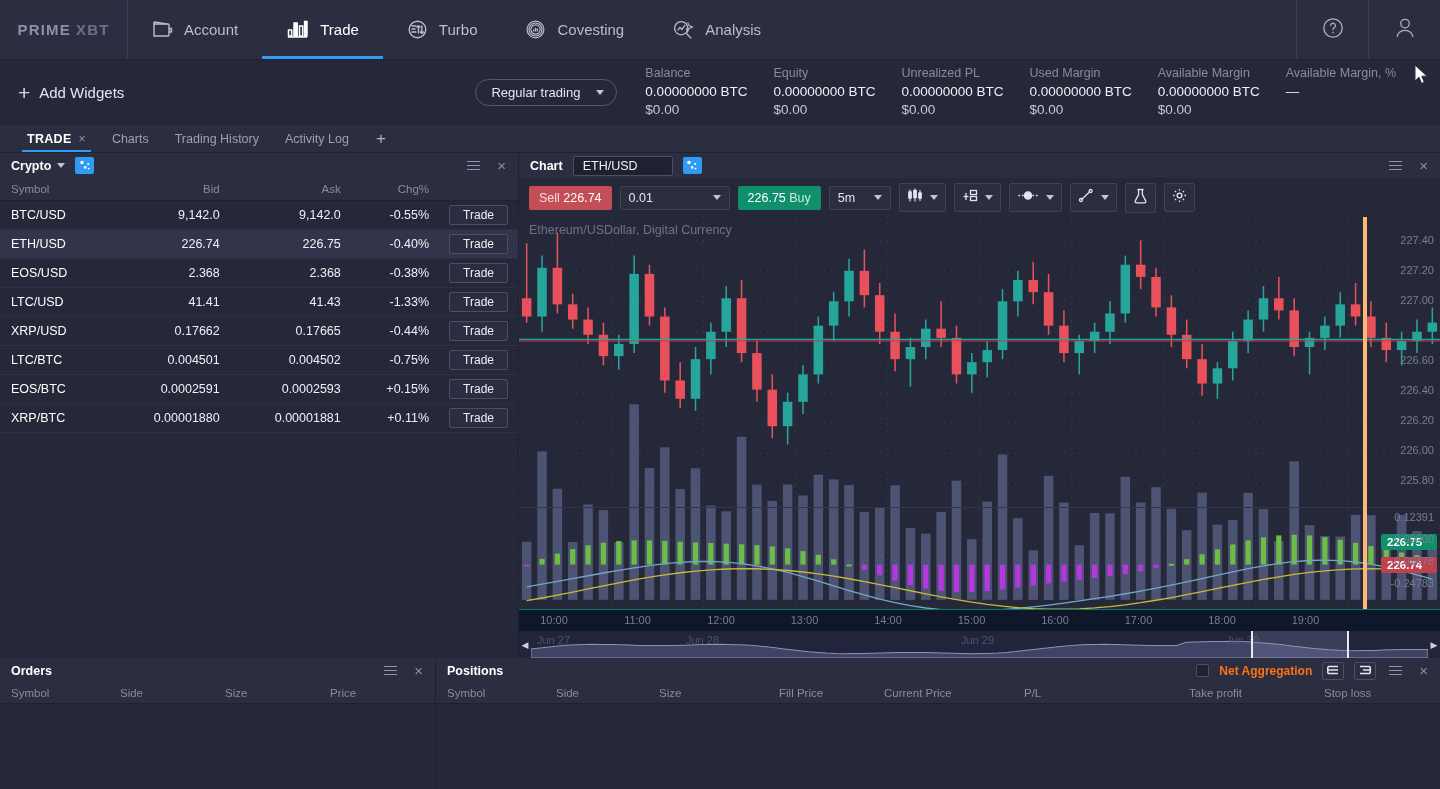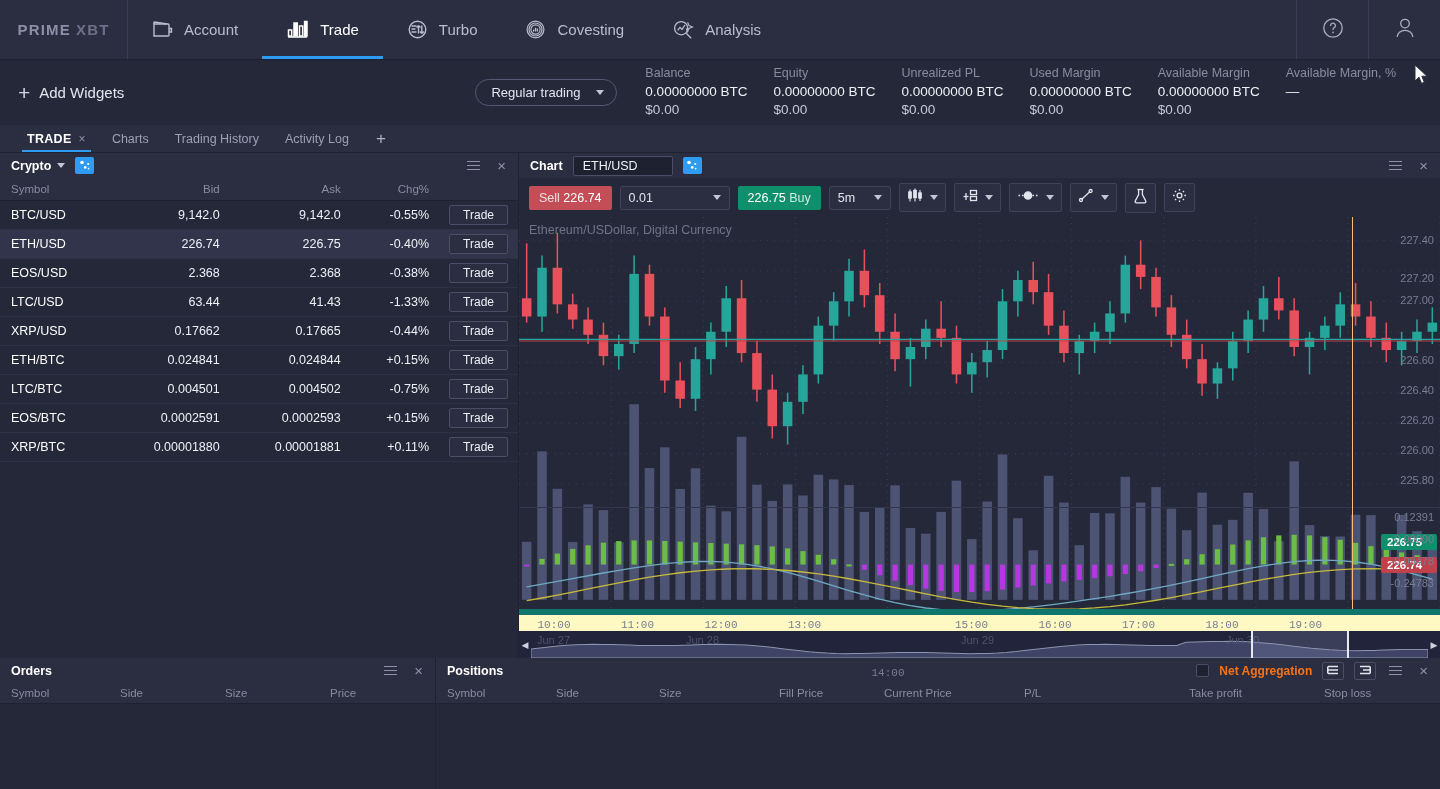--- a/index.html
+++ b/index.html
@@ -159,37 +159,37 @@
     font-size: 12.5px; color: #e2e5ee; padding: 4px 8px; cursor: pointer;
     min-width: 62px; gap: 10px;
   }
   .tb-select.qty { width: 110px; }
   .tb-btn {
     background: #2b2e40; border: 1px solid #3f4358; border-radius: 2px;
     padding: 4px 7px; display: flex; align-items: center; gap: 7px; cursor: pointer;
   }
   .chart-body { flex: 1; position: relative; background: #252839; min-height: 0; overflow: hidden; }
   .price-axis {
-    position: absolute; right: 0; top: 0; bottom: 0; width: 88px;
-    border-left: 1px solid #fdba74;
+    position: absolute; right: 0; top: 0; bottom: 0; width: 77px;
+    border-left: 4px solid #fdba74;
   }
   .axis-lbl { position: absolute; right: 6px; font-size: 11px; color: #787d93;
               transform: translateY(-50%); }
   .badge-px {
     position: absolute; right: 3px; transform: translateY(-50%);
     font-size: 11.5px; color: #fff; padding: 2px 6px; border-radius: 2px;
     font-weight: 700; min-width: 56px; text-align: left;
   }
   .badge-bid { background: #0f8f6b; }
   .badge-ask { background: #c0404c; }
   .chart-legend { position: absolute; left: 10px; top: 6px; font-size: 12.5px;
                   color: #6e7389; }
   .time-axis {
-    height: 22px; background: #fef9c3; position: relative;
-    border-top: 6px solid #0f766e; flex-shrink: 0; font-family: Liberation Mono, monospace;
+    height: 22px; background: #0f172a; position: relative;
+    border-top: 1px solid #0f766e; flex-shrink: 0;
   }
   .time-lbl { position: absolute; font-size: 11px; color: #787d93;
               transform: translateX(-50%); top: 4px; }
   .navigator {
     height: 27px; background: #21243a; position: relative; flex-shrink: 0;
     display: flex; align-items: stretch; overflow: hidden;
   }
   .nav-arrow { width: 12px; display: flex; align-items: center; justify-content: center;
                color: #cfd3e0; font-size: 9px; cursor: pointer; }
   .nav-track { flex: 1; position: relative; }
@@ -417,37 +417,30 @@
             </tr>
             <tr>
               <td class="sym">EOS/USD</td>
               <td class="">2.368</td>
               <td class="">2.368</td>
               <td class="down">-0.38%</td>
               <td><span class="tradebtn">Trade</span></td>
             </tr>
             <tr>
               <td class="sym">LTC/USD</td>
-              <td class="">63.44</td>
+              <td class="">41.41</td>
               <td class="">41.43</td>
               <td class="down">-1.33%</td>
               <td><span class="tradebtn">Trade</span></td>
             </tr>
             <tr>
               <td class="sym">XRP/USD</td>
               <td class="up">0.17662</td>
               <td class="up">0.17665</td>
               <td class="down">-0.44%</td>
-              <td><span class="tradebtn">Trade</span></td>
-            </tr>
-            <tr>
-              <td class="sym">ETH/BTC</td>
-              <td class="up">0.024841</td>
-              <td class="">0.024844</td>
-              <td class="up">+0.15%</td>
               <td><span class="tradebtn">Trade</span></td>
             </tr>
             <tr>
               <td class="sym">LTC/BTC</td>
               <td class="">0.004501</td>
               <td class="">0.004502</td>
               <td class="down">-0.75%</td>
               <td><span class="tradebtn">Trade</span></td>
             </tr>
             <tr>
@@ -833,21 +826,21 @@
             <rect x="745.2835" y="330.33005812661344" width="4.433000000000001" height="11.919941873386566" fill="#6cbd45"></rect>
             <rect x="758.2835" y="333.03678248442407" width="4.433000000000001" height="9.21321751557596" fill="#6cbd45"></rect>
             <rect x="771.2835" y="335.47579854567635" width="4.433000000000001" height="6.774201454323662" fill="#6cbd45"></rect>
             <path d="M6.5 364.25 L19.5 361.5232858473492 L32.5 358.7853387551495 L45.5 356.0329944256361 L58.5 353.2782302664522 L71.5 350.55335385654456 L84.5 347.9136198283872 L97.5 345.43686466764046 L110.5 343.22007108500156 L123.5 341.3731078590893 L136.5 340.0102024899868 L149.5 339.239960038646 L162.5 339.15491522200074 L175.5 339.8216777088519 L188.5 341.27269451554656 L201.5 343.5005115576074 L214.5 346.45518281618047 L227.5 350.045173752166 L240.5 354.14176614182026 L253.5 358.58662893757554 L266.5 363.2019089758753 L279.5 367.80194804617133 L292.5 372.20557421539297 L305.5 376.24786151699936 L318.5 379.7903085827607 L331.5 382.7285476549732 L344.5 384.99694412570864 L357.5 386.56975779439097 L370.5 387.45887855812765 L383.5 387.70848633063974 L396.5 387.3872832372819 L409.5 386.57917523798665 L422.5 385.37341715684045 L435.5 383.8552660778257 L448.5 382.09811058083505 L461.5 380.1578659252757 L474.5 378.07016693081306 L487.5 375.8505781892148 L500.5 373.4977081206914 L513.5 370.9987941432724 L526.5 368.337054252639 L539.5 365.4999040715826 L552.5 362.48703849773545 L565.5 359.3173840157163 L578.5 356.03404099577267 L591.5 352.7065432686519 L604.5 349.4300434774903 L617.5 346.3213580470687 L630.5 343.51214132327874 L643.5 341.1397696116584 L656.5 339.33677002786794 L669.5 338.2197996198414 L682.5 337.87924905498966 L695.5 338.3705046553562 L708.5 339.70775632304475 L721.5 341.8610014269762 L734.5 344.75658992307507 L747.5 348.2813147080579 L760.5 352.28970809956945 L773.5 356.6138952528874" fill="none" stroke="#6fa8c4" stroke-width="1.3"></path>
             <path d="M6.5 377.7954524647326 L19.5 375.1565224668666 L32.5 372.30720266509053 L45.5 369.3147996694312 L58.5 366.25 L71.5 363.1852003305688 L84.5 360.19279733490947 L97.5 357.3434775331334 L110.5 354.7045475352674 L123.5 352.3383441250393 L136.5 350.3007617408611 L149.5 348.6399321378429 L162.5 347.3950874198509 L175.5 346.5956332990574 L188.5 346.26045447443835 L201.5 346.397468537562 L214.5 347.00343894330314 L227.5 348.06405146348635 L240.5 349.55425231747216 L253.5 351.4388399923667 L266.5 353.67329677288353 L279.5 356.20484033846515 L292.5 358.97367058684557 L305.5 361.9143822315975 L318.5 364.9575098052955 L331.5 368.0311685722433 L344.5 371.06275258913695 L357.5 373.9806498020885 L370.5 376.71593366600183 L383.5 379.20399132688044 L396.5 381.3860499061586 L409.5 383.21056483317767 L422.5 384.6344374306308 L435.5 385.6240329911801 L448.5 386.15597529624995 L461.5 386.21769880887894 L474.5 385.8077454967355 L487.5 384.9357992737461 L500.5 383.62245724675665 L513.5 381.89874317083576 L526.5 379.8053746063758 L539.5 377.39180108920016 L552.5 374.715036034016 L565.5 371.83830996397853 L578.5 368.82957687976864 L591.5 365.75990905072155 L604.5 362.7018181462373 L617.5 359.7275423656949 L630.5 356.9073400282722 L643.5 354.30782993148136 L656.5 351.99041768245587 L669.5 350.0098451751802 L682.5 348.41289747789904 L695.5 347.237297676602 L708.5 346.5108157805819 L721.5 346.25061273949285 L734.5 346.46283506753235 L747.5 347.1424696505306 L760.5 348.27346216569447 L773.5 349.8290963166945" fill="none" stroke="#c6b93c" stroke-width="1.3"></path>
             <line x1="0" y1="286" x2="780" y2="286" stroke="#33364a"></line>
           </svg>
         <div class="price-axis">
           <div id="price-ticks">
               <div class="axis-lbl" style="top: 23px;">227.40</div>
-              <div class="axis-lbl" style="top: 61px; text-align: right;">227.20</div>
+              <div class="axis-lbl" style="top: 53px; text-align: right;">227.20</div>
               <div class="axis-lbl" style="top: 83px;">227.00</div>
               <div class="axis-lbl" style="top: 143px;">226.60</div>
               <div class="axis-lbl" style="top: 173px;">226.40</div>
               <div class="axis-lbl" style="top: 203px;">226.20</div>
               <div class="axis-lbl" style="top: 233px;">226.00</div>
               <div class="axis-lbl" style="top: 263px; text-align: center;">225.80</div>
             </div>
           <div class="badge-px badge-bid" style="top:325px">226.75</div>
           <div class="badge-px badge-ask" style="top:348px">226.74</div>
           <div id="macd-ticks">
@@ -858,21 +851,21 @@
             </div>
         </div>
       </div>
 
       <div class="time-axis">
         <div id="time-ticks">
             <span class="time-lbl" style="left: 35px;">10:00</span>
             <span class="time-lbl" style="left: 118.5px;">11:00</span>
             <span class="time-lbl" style="left: 202px;">12:00</span>
             <span class="time-lbl" style="left: 285.5px;">13:00</span>
-            <span class="time-lbl" style="left: 369px; margin-top: 48px;">14:00</span>
+            <span class="time-lbl" style="left: 369px;">14:00</span>
             <span class="time-lbl" style="left: 452.5px;">15:00</span>
             <span class="time-lbl" style="left: 536px;">16:00</span>
             <span class="time-lbl" style="left: 619.5px;">17:00</span>
             <span class="time-lbl" style="left: 703px;">18:00</span>
             <span class="time-lbl" style="left: 786.5px;">19:00</span>
           </div>
       </div>
 
       <div class="navigator">
         <div class="nav-arrow">◀</div>

